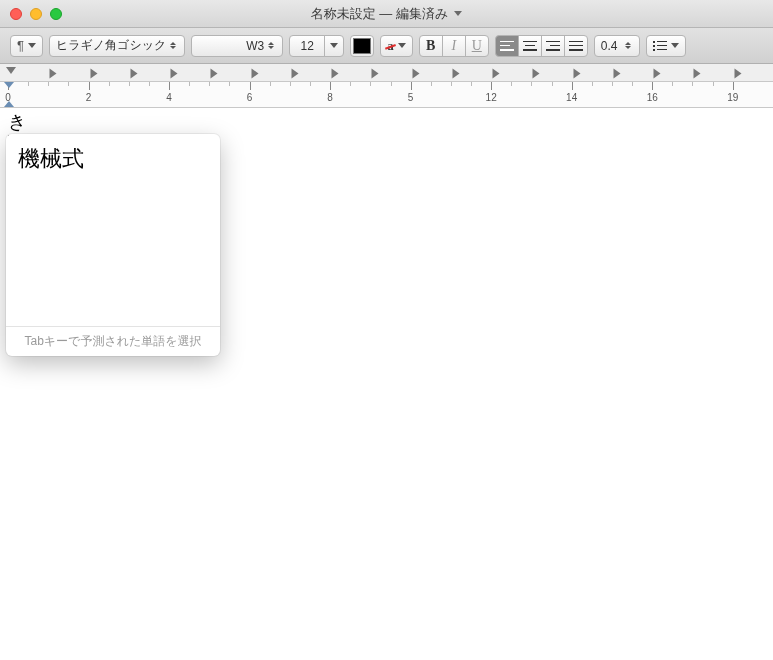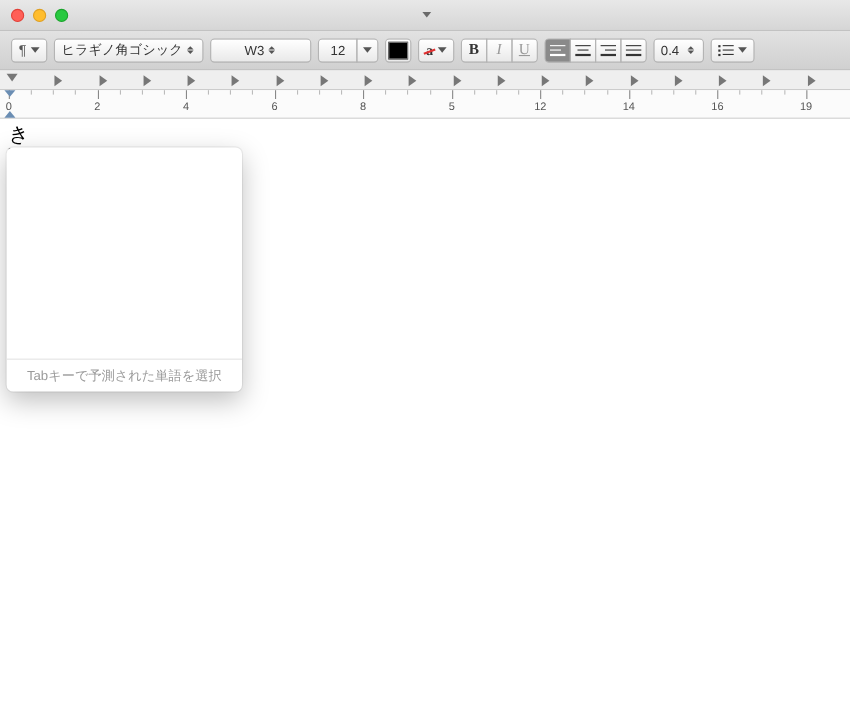--- a/index.html
+++ b/index.html
@@ -164,36 +164,37 @@
 </head>
 <body>
 
 <div class="titlebar">
   <div class="traffic">
     <div class="tl close"></div>
     <div class="tl min"></div>
     <div class="tl zoom"></div>
   </div>
   <div class="title-center">
+    <span>名称未設定 — 編集済み</span>
     <span class="chevdown"></span>
   </div>
 </div>
 
 <div class="toolbar">
   <div class="ctrl">
     <span class="pilcrow">¶</span>
     <span class="dnonly"></span>
   </div>
 
   <div class="ctrl" style="min-width:128px;justify-content:space-between">
     <span>ヒラギノ角ゴシック</span>
     <span class="updn"></span>
   </div>
 
-  <div class="ctrl" style="min-width:92px;justify-content:center">
+  <div class="ctrl" style="min-width:92px;justify-content:flex-end">
     <span>W3</span>
     <span class="updn"></span>
   </div>
 
   <div style="display:flex">
     <div class="ctrl" style="border-top-right-radius:0;border-bottom-right-radius:0;min-width:36px;justify-content:center">
       <span>12</span>
     </div>
     <div class="ctrl" style="border-top-left-radius:0;border-bottom-left-radius:0;margin-left:-1px;padding:0 5px">
       <span class="dnonly"></span>
@@ -344,16 +345,17 @@
     </div>
   <div class="indent-top" style="left:4px"></div>
   <div class="indent-bot" style="left:4px"></div>
 </div>
 
 <div class="doc">
   <span class="typed">き</span>
 
   <div class="ime-popup">
     <div class="ime-list">
+      <div class="ime-item">機械式</div>
     </div>
     <div class="ime-hint">Tabキーで予測された単語を選択</div>
   </div>
 </div>
 
 </body></html>

